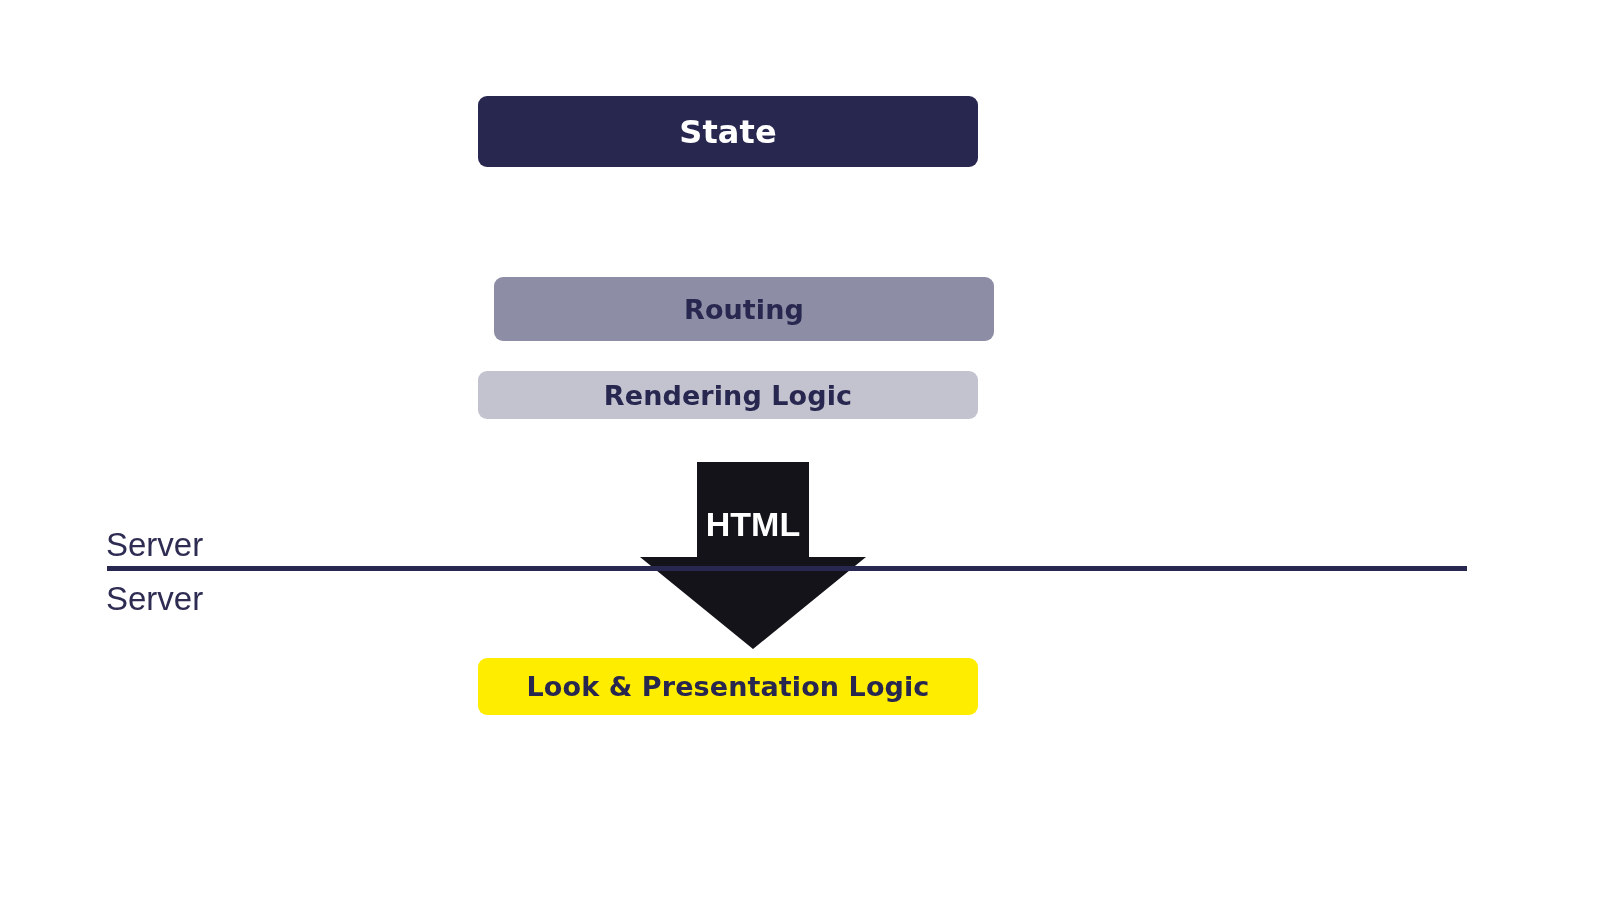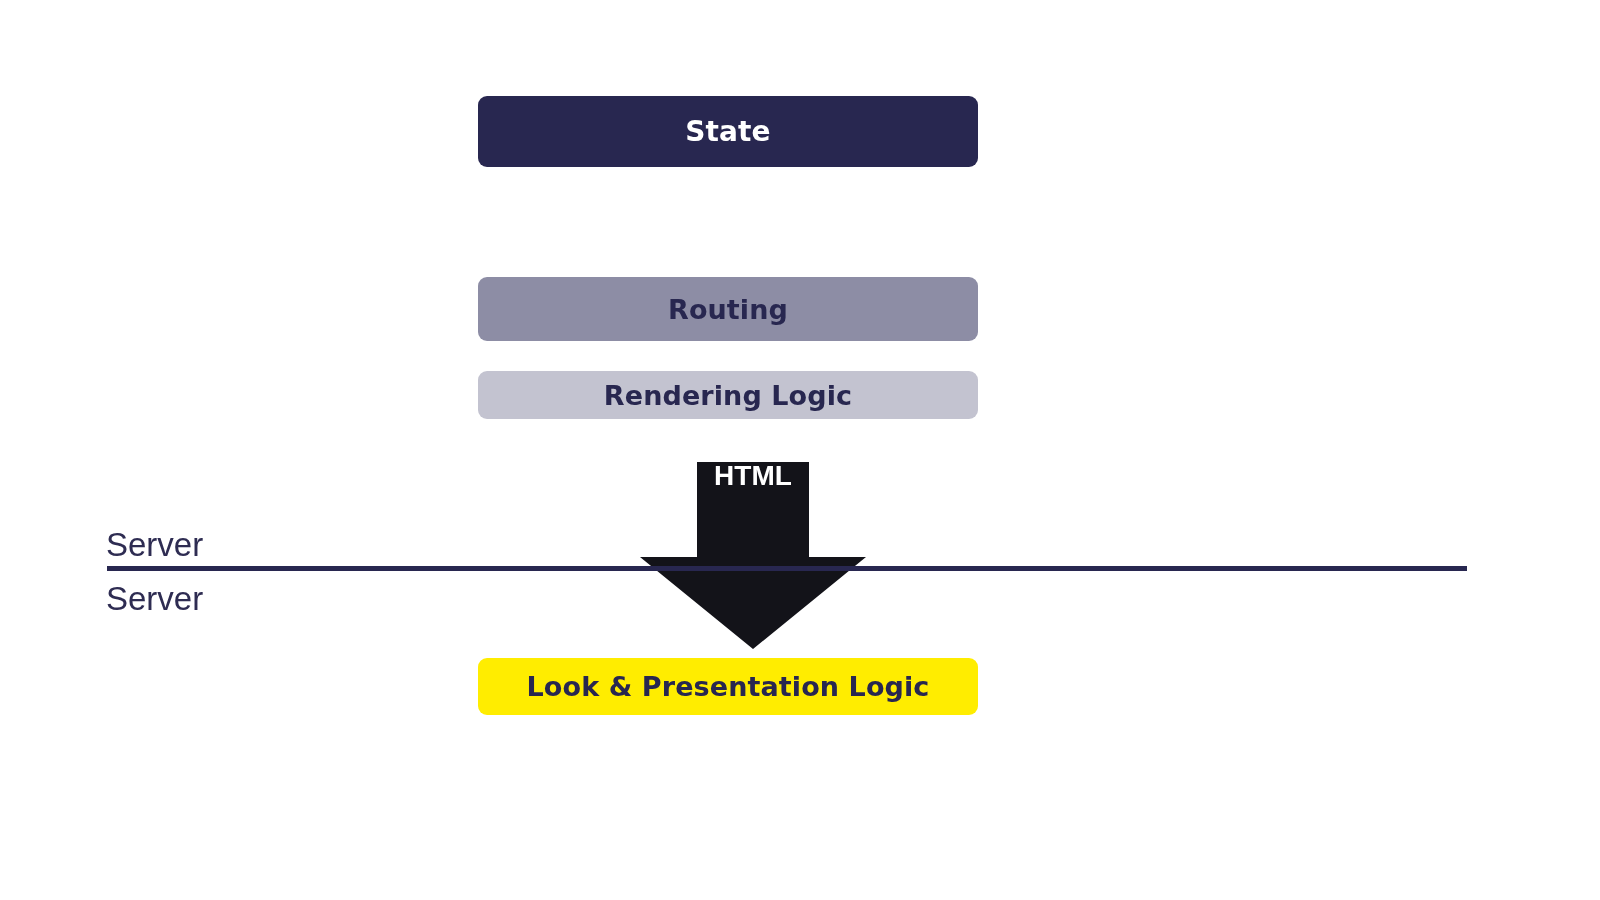--- a/index.html
+++ b/index.html
@@ -33,24 +33,24 @@
   .layer-bar .bar-label {
     font-family: "DejaVu Sans", sans-serif;
     font-weight: bold;
     font-size: 27px;
     letter-spacing: 0.1px;
     white-space: nowrap;
     line-height: 1;
   }
 
   #bar-state        { top: 96px;  height: 71px; background: #282750; }
-  #bar-state .bar-label        { color: #ffffff; font-size: 28px; }
+  #bar-state .bar-label        { color: #ffffff; font-size: 32px; }
   #bar-business     { top: 186px; height: 70px; background: #fb4a65; }
   #bar-business .bar-label     { color: #282750; }
-  #bar-routing      { top: 277px; height: 64px; background: #8d8da5; }
+  #bar-routing      { top: 277px; height: 64px; background: #8d8da5; margin-left: 16px; }
   #bar-routing .bar-label      { color: #282750; }
   #bar-rendering    { top: 371px; height: 48px; background: #c3c3d0; }
   #bar-rendering .bar-label    { color: #282750; }
   #bar-presentation { top: 658px; height: 57px; background: #ffed00; }
   #bar-presentation .bar-label { color: #282750; }
 
   
   #arrow-wrap {
     position: absolute;
     left: 640px;
@@ -59,23 +59,24 @@
     height: 187px;
   }
   #arrow-wrap svg { display: block; width: 226px; height: 187px; }
   #arrow-label {
     position: absolute;
     left: 0;
     top: 0;
     width: 226px;
     text-align: center;
     
+    padding-top: 45px;
     font-family: "Liberation Sans", sans-serif;
     font-weight: bold;
-    font-size: 28px;
+    font-size: 34px;
     color: #ffffff;
     line-height: 1;
     letter-spacing: 0px;
     pointer-events: none;
   }
 
   
   #boundary-line {
     position: absolute;
     left: 107px;

